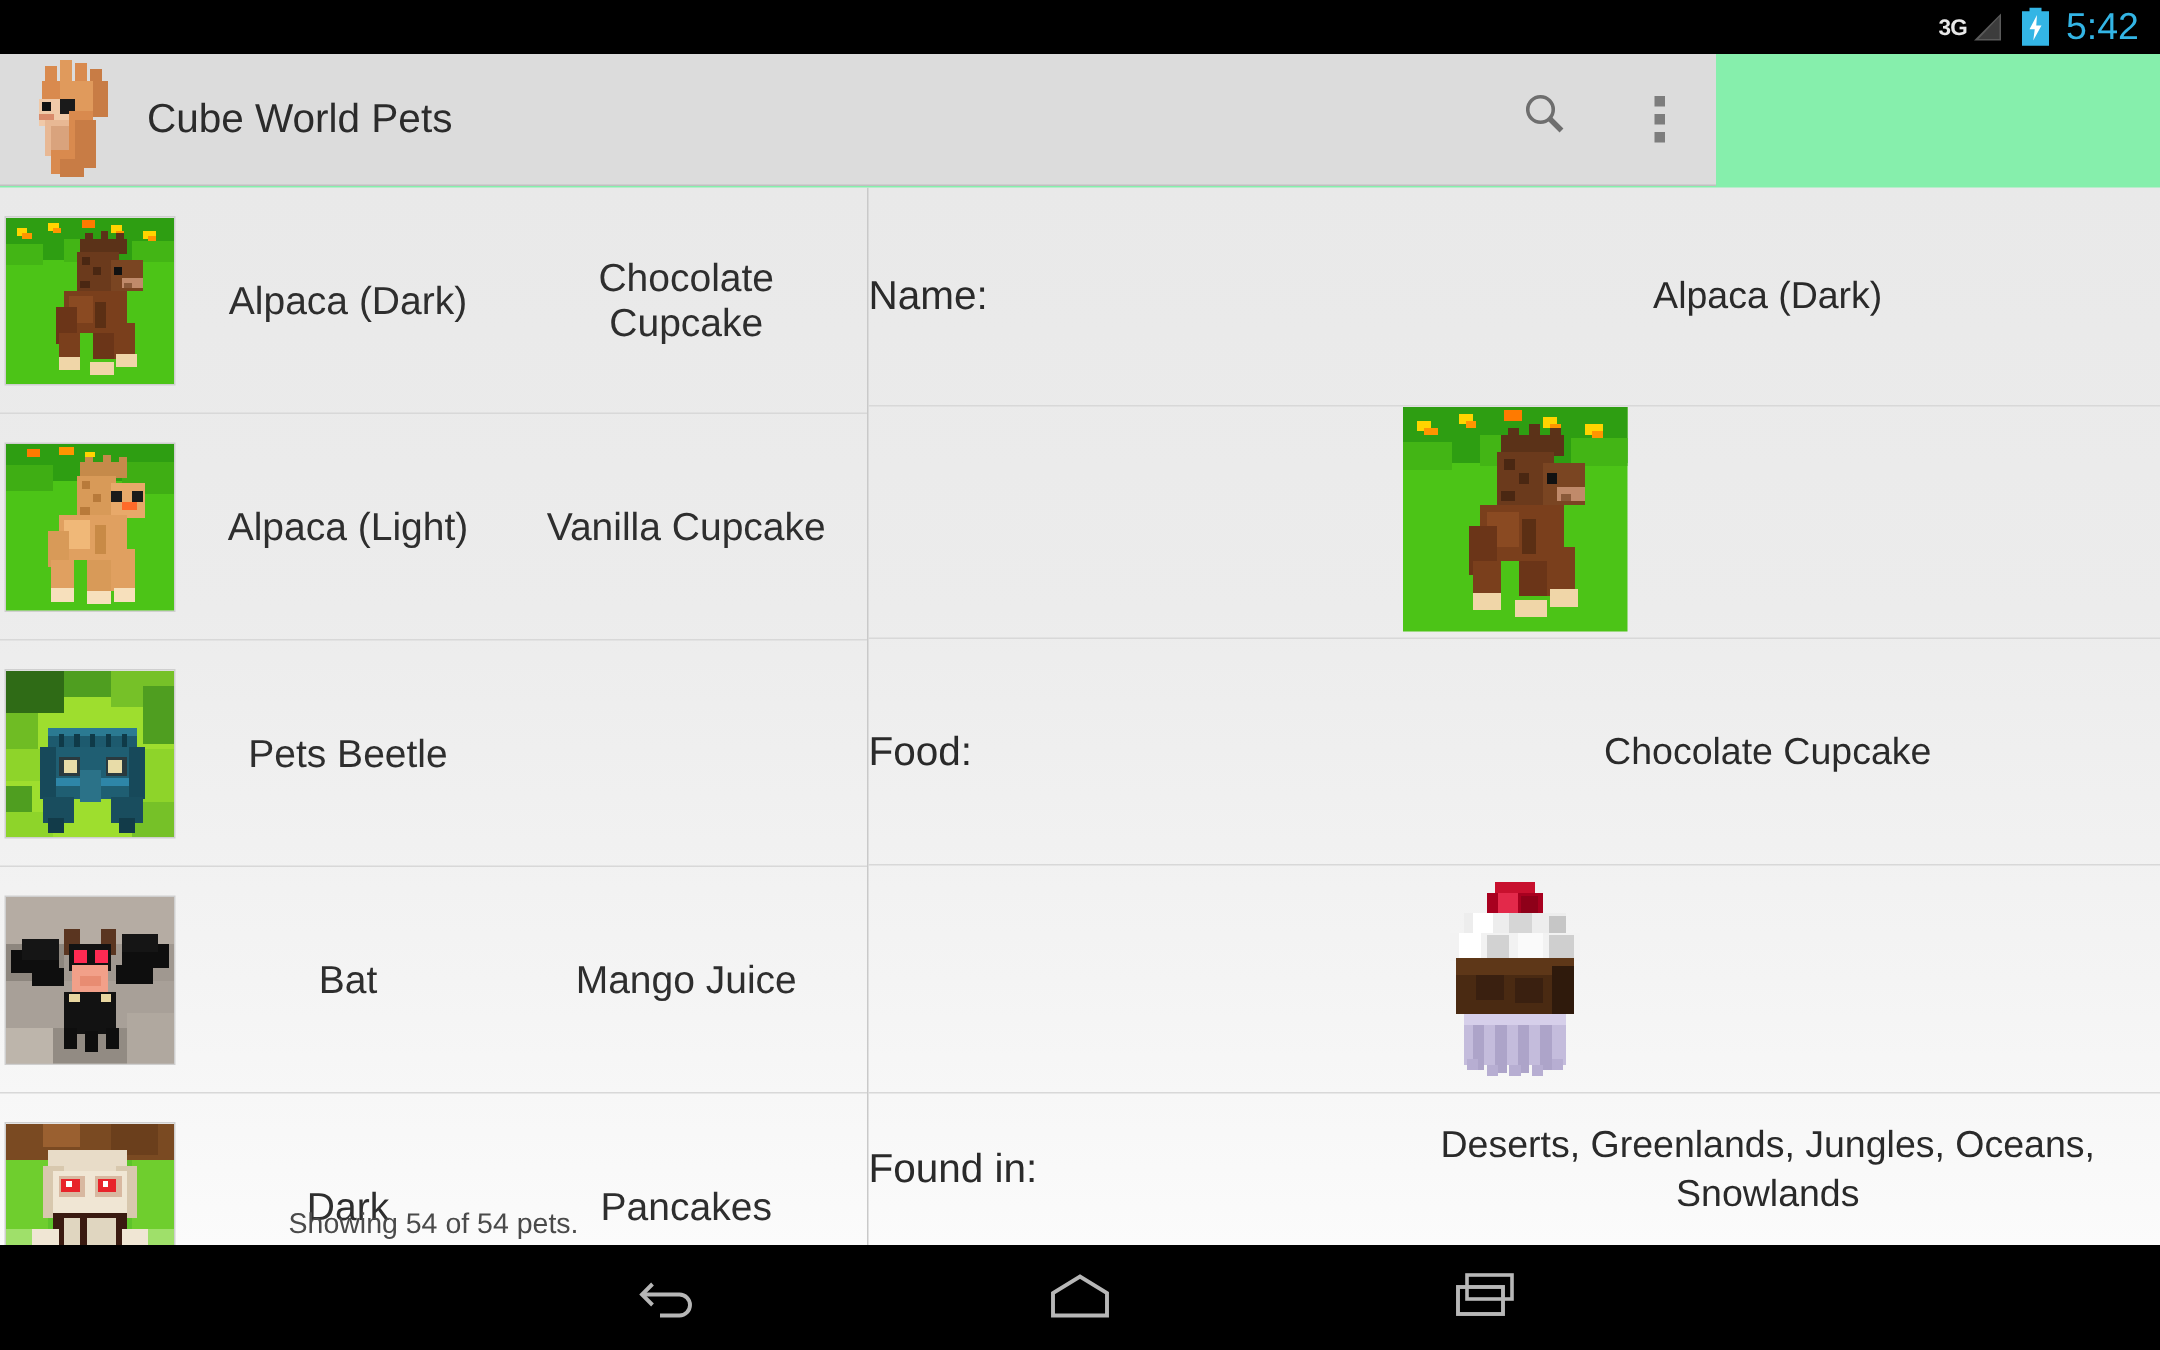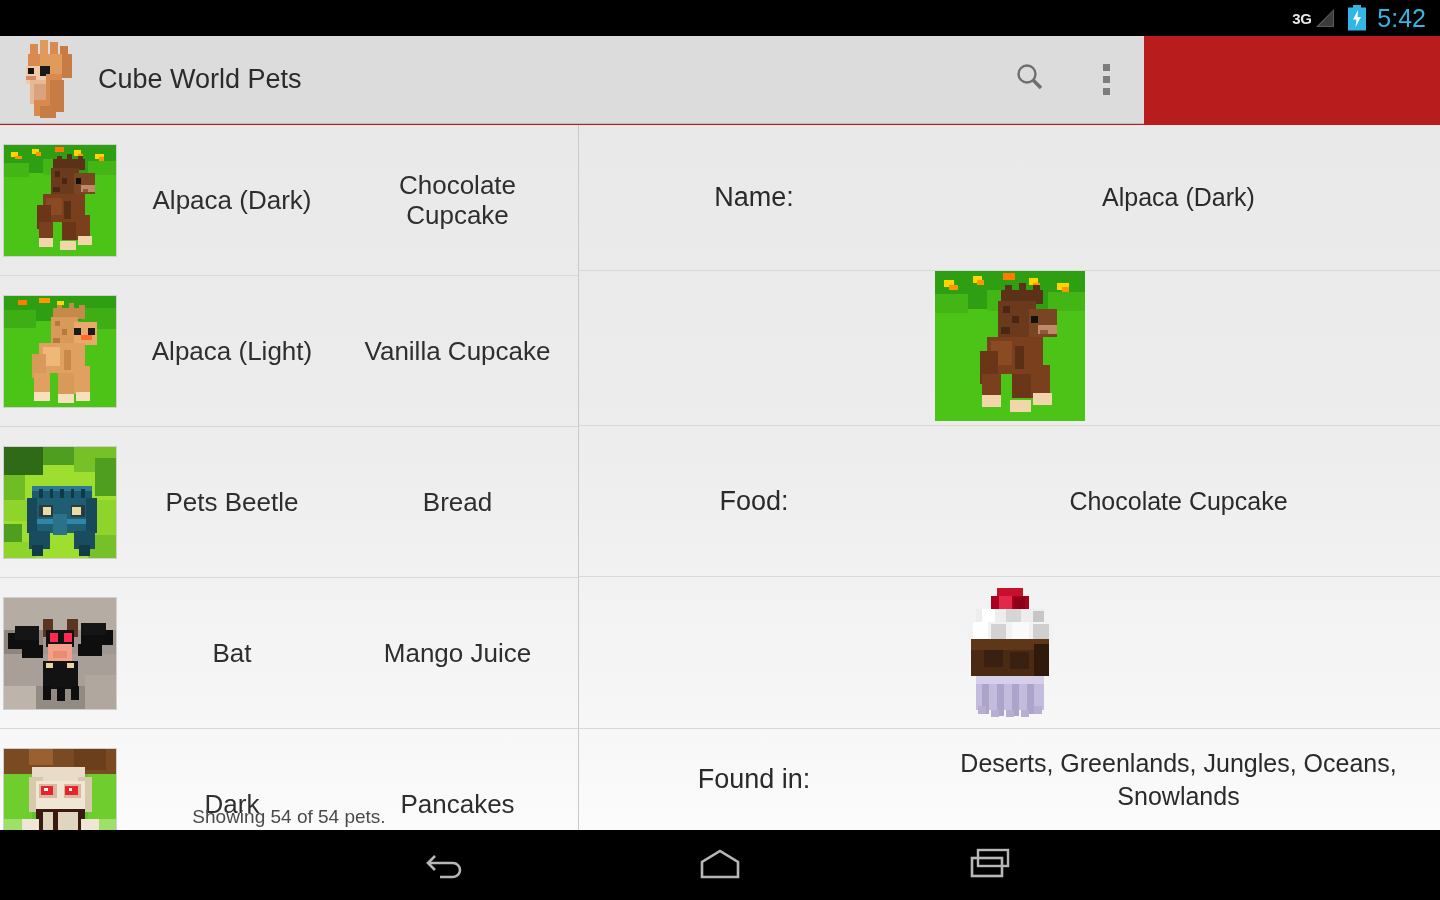--- a/index.html
+++ b/index.html
@@ -2,21 +2,21 @@
 <html><head>
 <meta charset="utf-8">
 <style>
   html, body {
     margin: 0; padding: 0;
     width: 1440px; height: 900px;
     background: #000;
     font-family: "Liberation Sans", sans-serif;
     overflow: hidden;
   }
-  #screen { position: relative; width: 1440px; height: 900px; background:#b91c1c; }
+  #screen { position: relative; width: 1440px; height: 900px; background:#86efac; }
 
   
   .statusbar {
     position:absolute; left:0; top:0; width:1440px; height:36px;
     background:#000; display:flex; align-items:center; justify-content:flex-end;
     padding-right:14px; box-sizing:border-box;
   }
   .sb-3g { color:#e8e8e8; font-size:15px; font-weight:bold; margin-right:2px; letter-spacing:-0.5px;}
   .sig { width:22px; height:20px; margin-right:12px; position:relative; }
   .sig svg { display:block; }
@@ -71,21 +71,21 @@
     font-size:19px; color:#4a4a4a; padding-bottom:2px; box-sizing:border-box;
     pointer-events:none;
   }
 
   
   .detailpane { position:absolute; left:579px; top:0; width:861px; height:705px; }
   .drow {
     position:relative; box-sizing:border-box; border-bottom:1px solid #d8d8d8;
     display:flex; align-items:center;
   }
-  .dlabel { width:350px; text-align:center; font-size:27px; color:#2a2a2a; flex:none; }
+  .dlabel { width:350px; font-size:27px; color:#2a2a2a; flex:none; }
   .dvalue { flex:1; text-align:center; font-size:25px; color:#2a2a2a; line-height:1.3; padding-right:12px;}
   .dimgrow { justify-content:center; }
 
   
   .navbar {
     position:absolute; left:0; bottom:0; width:1440px; height:70px; background:#000;
     display:flex; align-items:center; justify-content:center; gap:175px;
   }
   .navbtn { width:96px; height:70px; display:flex; align-items:center; justify-content:center; }
   .art { position:absolute; inset:0; }
@@ -272,21 +272,20 @@
             <rect x="19" y="41" width="11" height="3" fill="#2e86a8"></rect>
             <rect x="36" y="41" width="11" height="3" fill="#2e86a8"></rect>
             <rect x="28" y="38" width="8" height="12" fill="#2b7288"></rect>
             <rect x="14" y="48" width="12" height="10" fill="#194d5e"></rect>
             <rect x="40" y="48" width="12" height="10" fill="#194d5e"></rect>
             <rect x="16" y="56" width="6" height="6" fill="#123b49"></rect>
             <rect x="43" y="56" width="6" height="6" fill="#123b49"></rect>
           </svg>
         </span>
         <span class="rname">Pets Beetle</span>
-        <span class="rfood">Bread</span>
       </div>
 
       <div class="row">
         <span class="thumb">
           <svg class="art" viewBox="0 0 64 64" preserveAspectRatio="none" shape-rendering="crispEdges">
             <rect width="64" height="64" fill="#a09890"></rect>
             <rect x="0" y="0" width="64" height="18" fill="#b5aca3"></rect>
             <rect x="0" y="18" width="22" height="14" fill="#8d867e"></rect>
             <rect x="0" y="32" width="64" height="18" fill="#a8a098"></rect>
             <rect x="0" y="50" width="18" height="14" fill="#bdb5ab"></rect>

